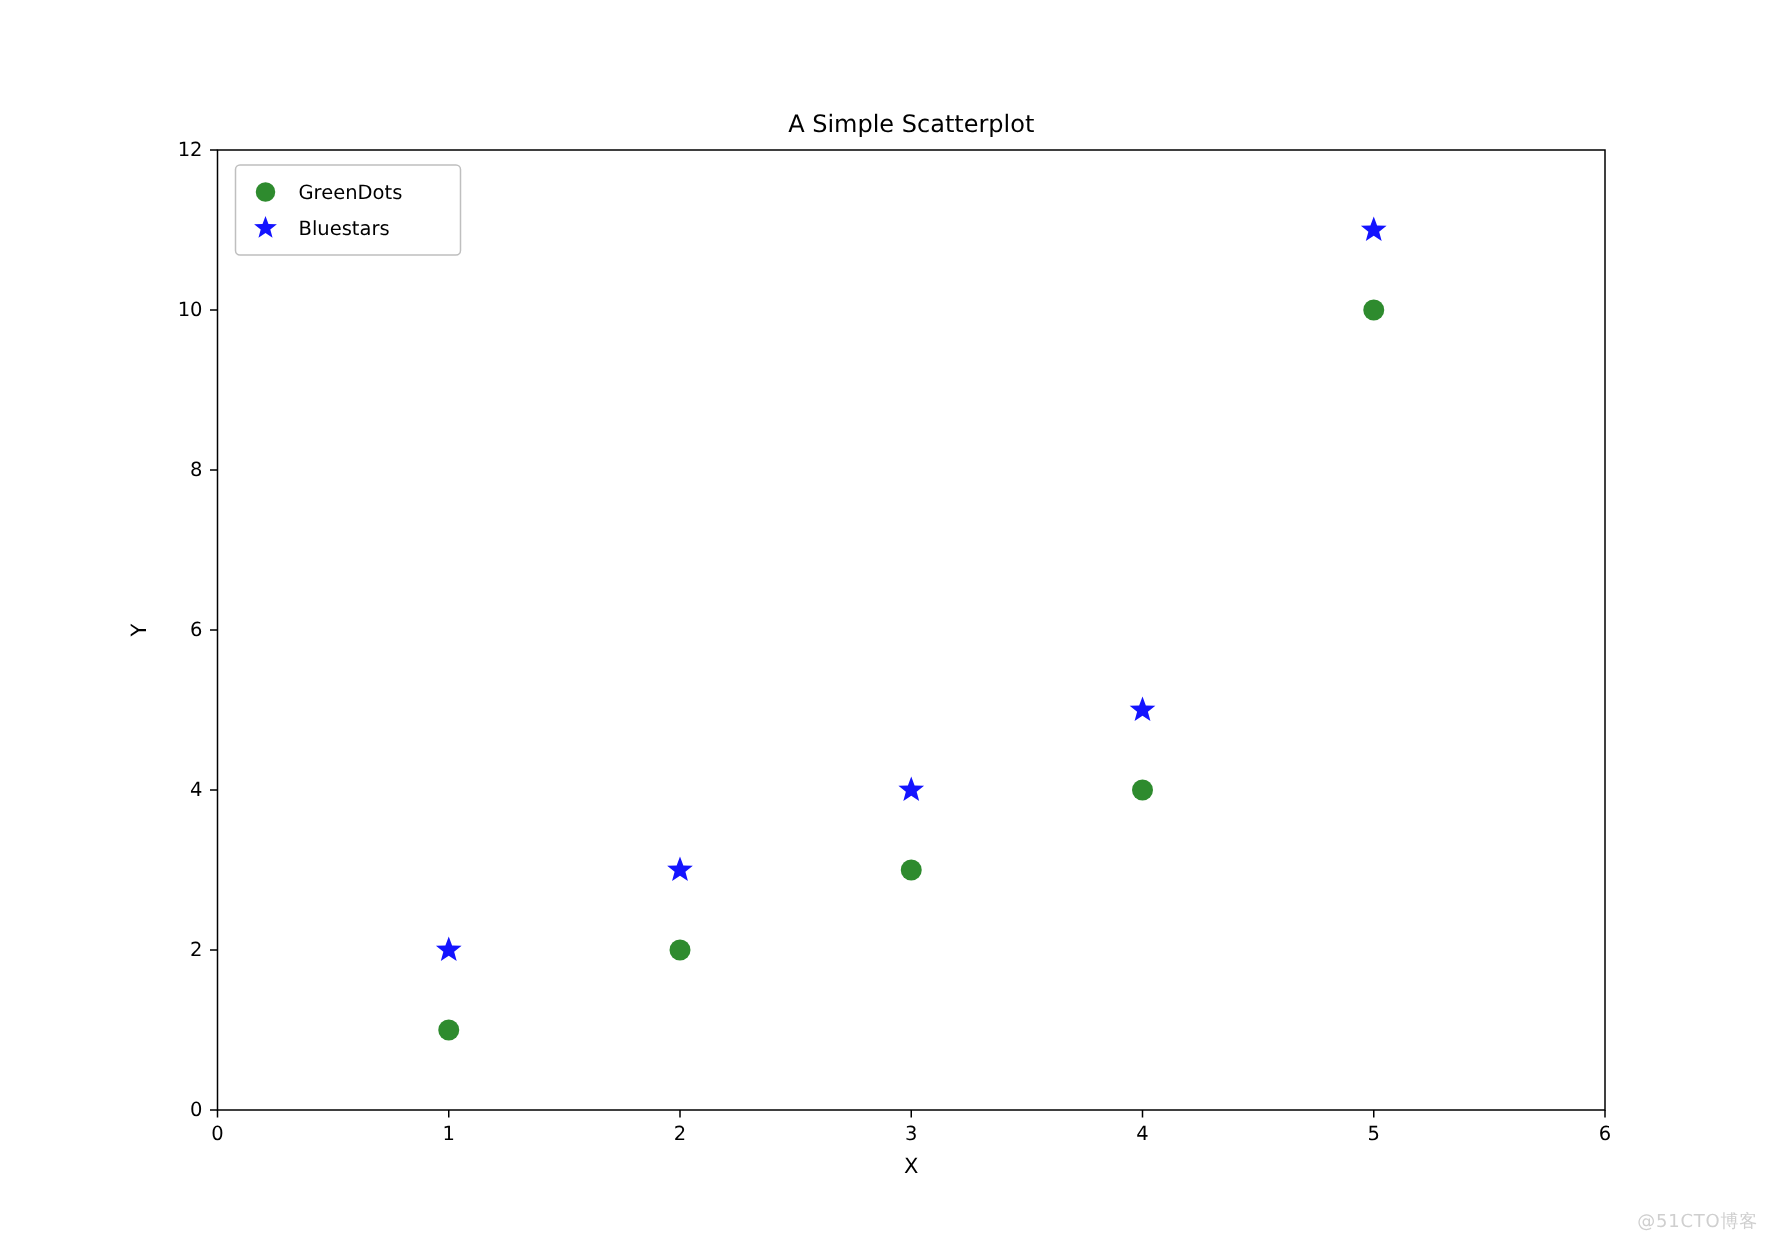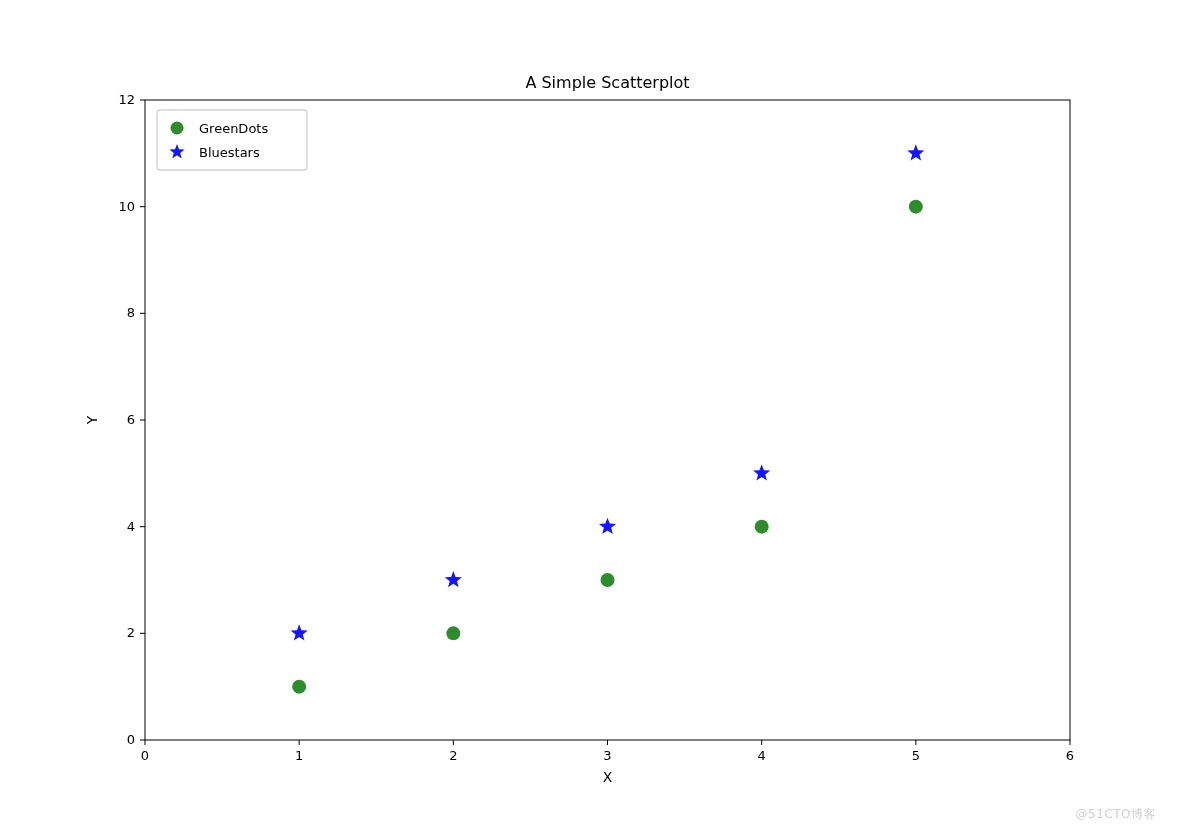--- a/index.html
+++ b/index.html
@@ -13,21 +13,21 @@
   }
   .chart-container {
     position: absolute;
     left: 0;
     top: 0;
     width: 1184px;
     height: 829px;
   }
   .watermark {
     position: absolute;
-    right: 28px;
+    right: 12px;
     bottom: 6px;
     font-size: 12px;
     color: #cfcfcf;
     letter-spacing: 0.5px;
   }
 </style>
 </head>
 <body>
 
 <div class="chart-container">

